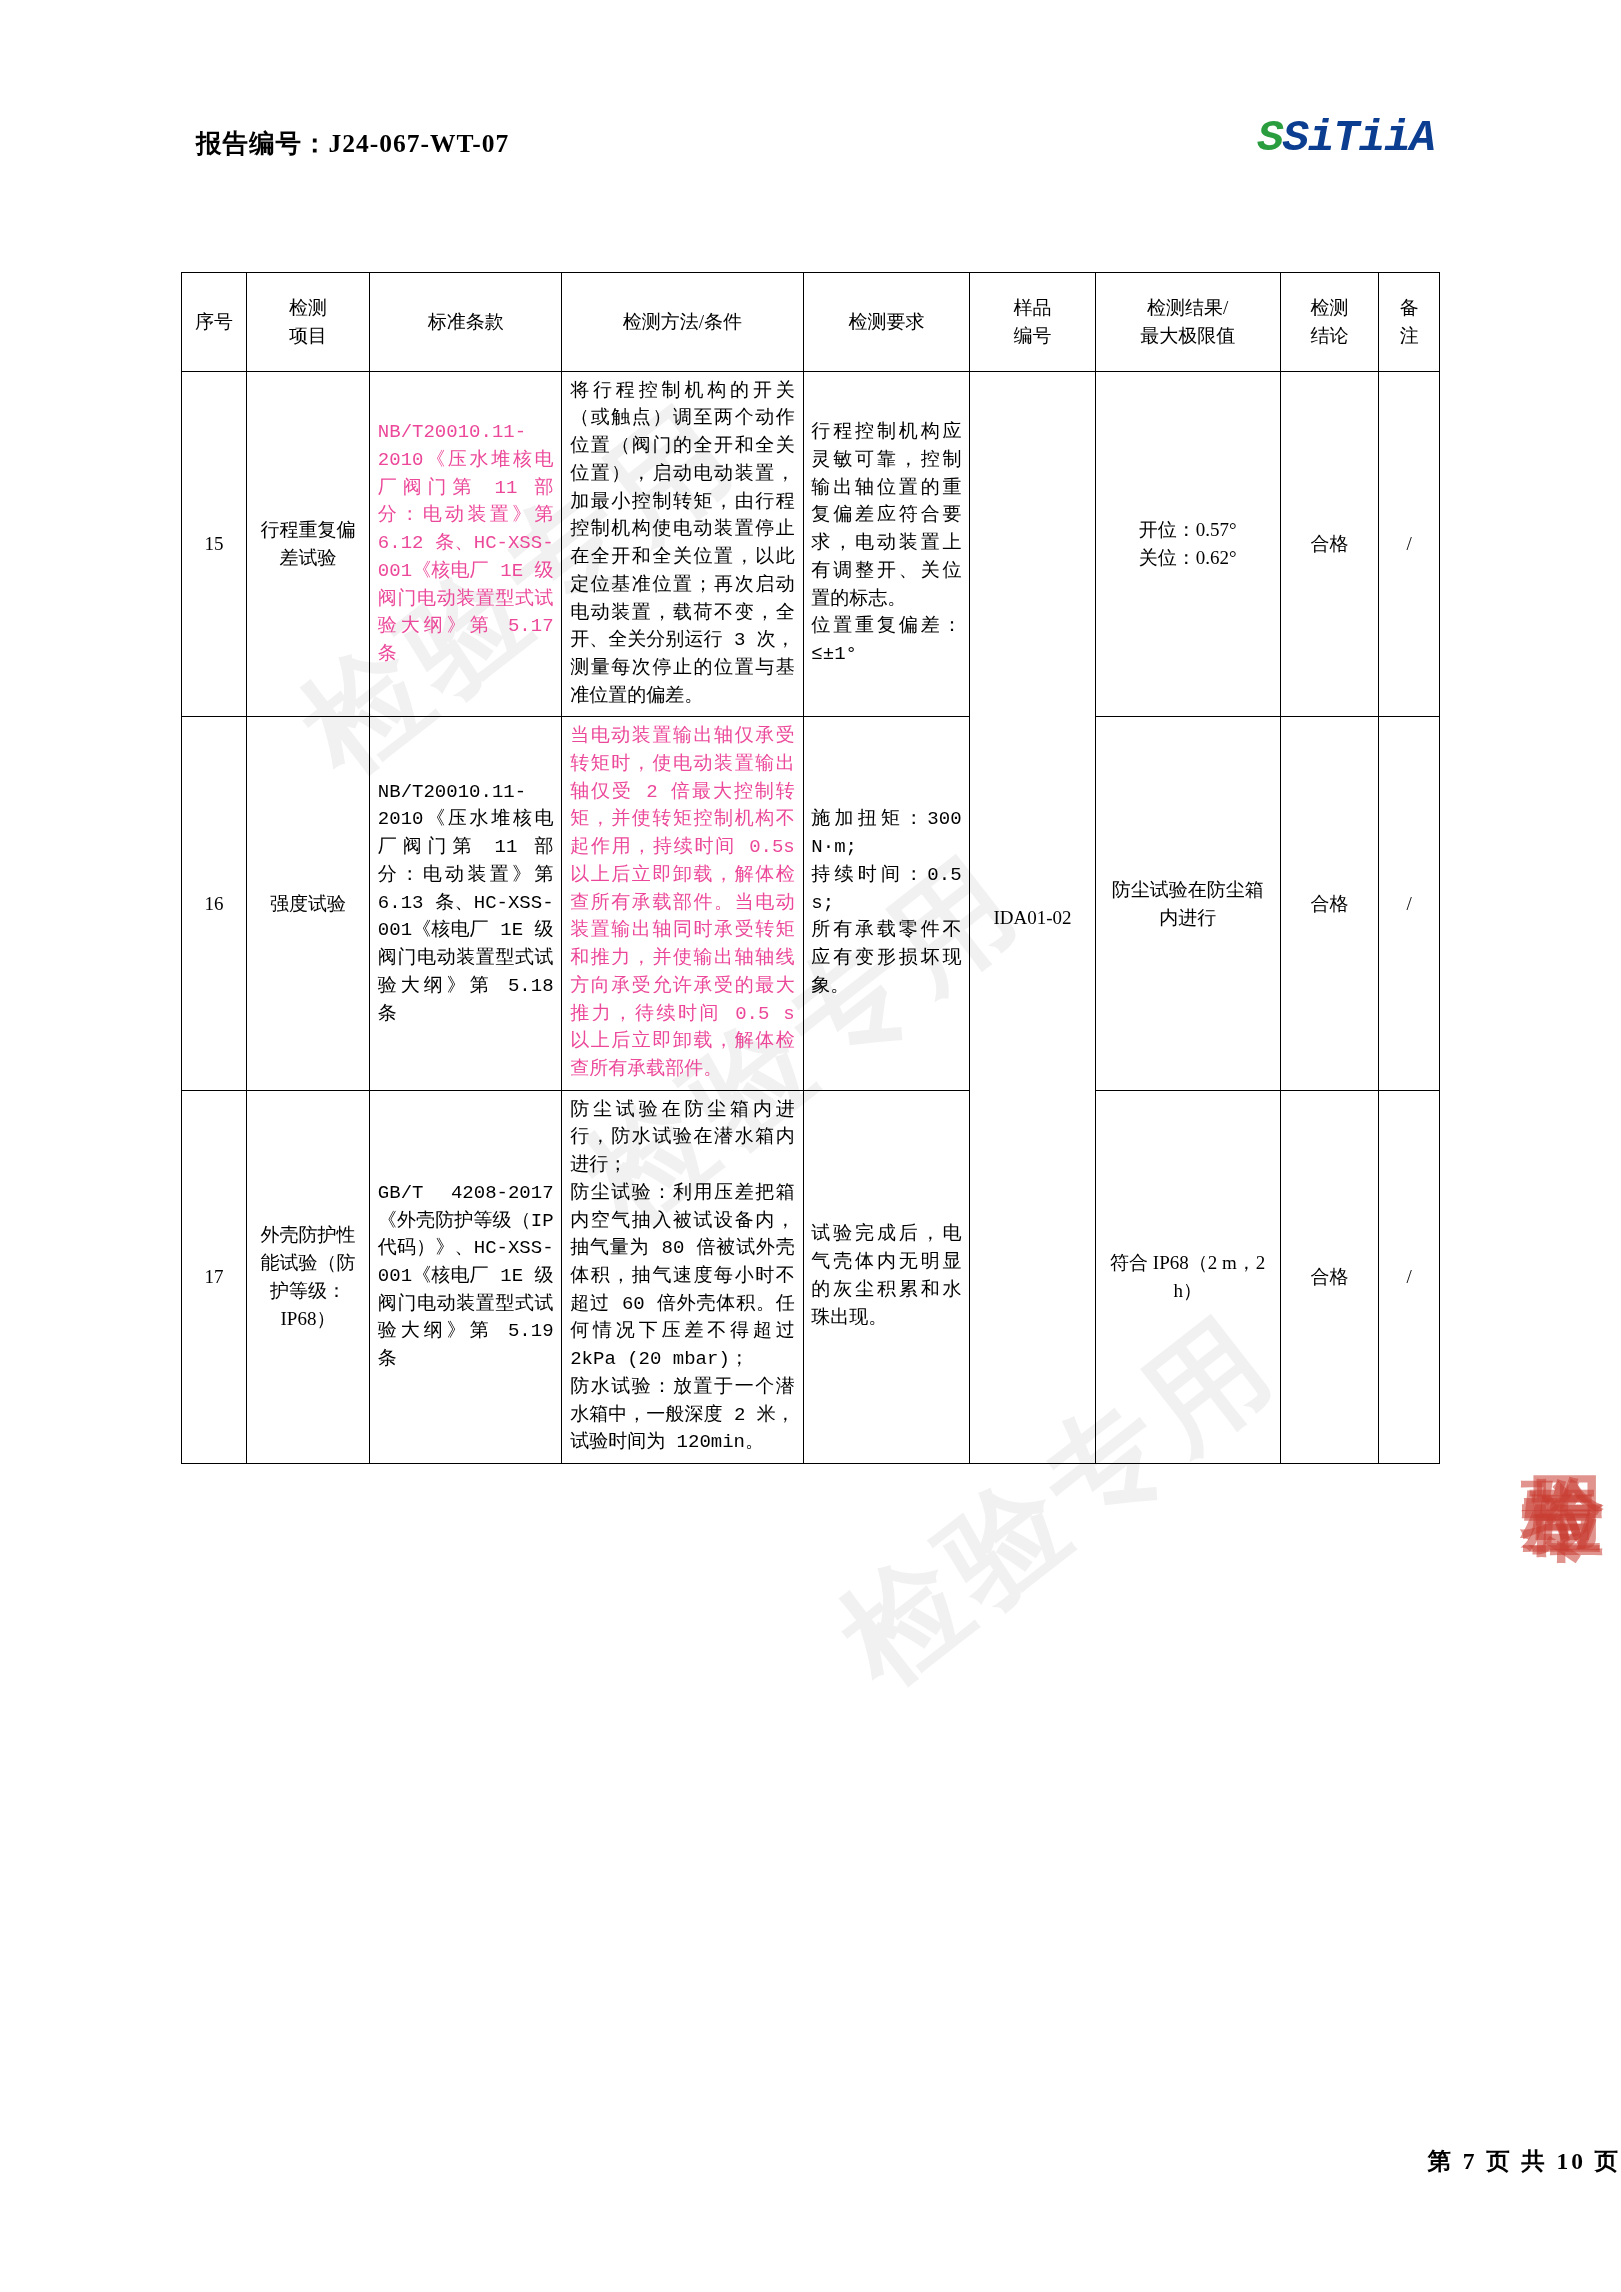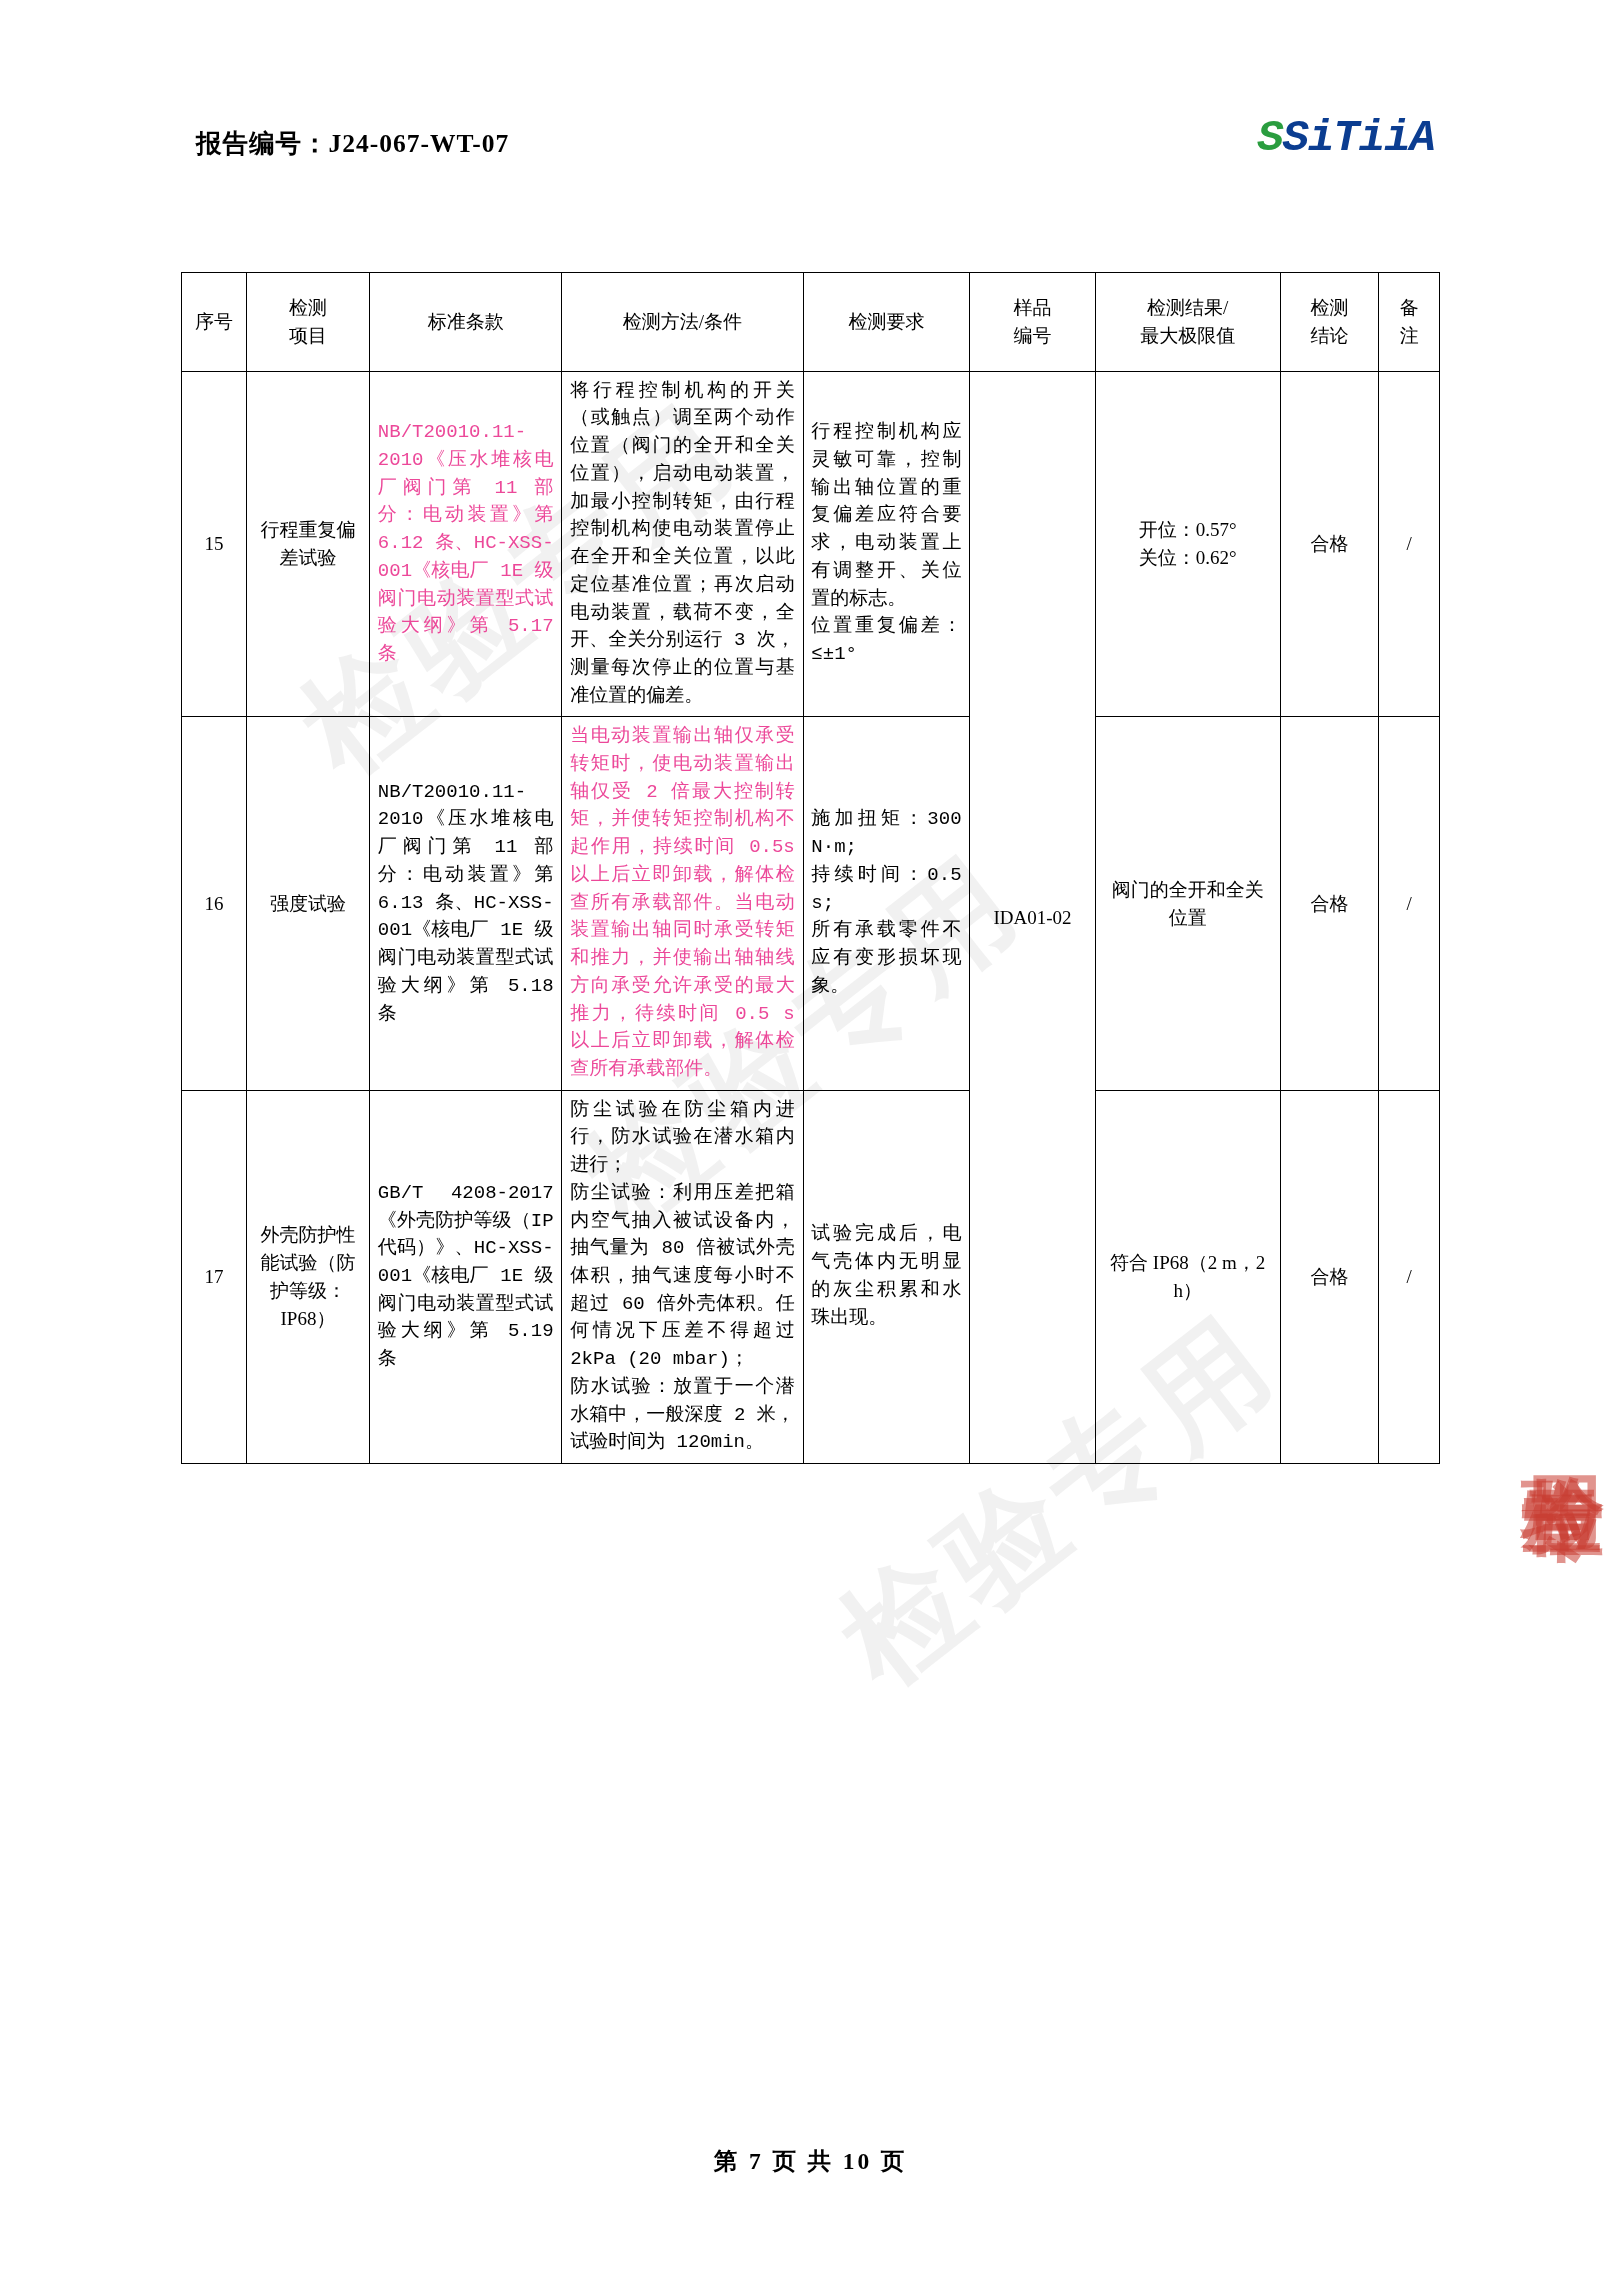--- a/index.html
+++ b/index.html
@@ -118,21 +118,21 @@
 
   
   .faded { color: #ec4899; }
 
   
   .footer {
     position: absolute;
     bottom: 116px;
     left: 0;
     width: 100%;
-    text-align: center;
+    text-align: right;
     font-size: 23.5px;
     font-weight: bold;
     letter-spacing: 2.9px;
   }
 
   
   .wm {
     position: absolute;
     pointer-events: none;
     color: rgba(120,120,120,0.10);
@@ -231,21 +231,21 @@
         </tr>
 
         <tr>
           <td class="center">16</td>
           <td class="center">强度试验</td>
           <td class="just">NB/T20010.11-2010《压水堆核电厂阀门第 11 部分：电动装置》第 6.13 条、HC-XSS-001《核电厂 1E 级阀门电动装置型式试验大纲》第 5.18 条</td>
           <td class="just faded">当电动装置输出轴仅承受转矩时，使电动装置输出轴仅受 2 倍最大控制转矩，并使转矩控制机构不起作用，持续时间 0.5s 以上后立即卸载，解体检查所有承载部件。当电动装置输出轴同时承受转矩和推力，并使输出轴轴线方向承受允许承受的最大推力，待续时间 0.5 s 以上后立即卸载，解体检查所有承载部件。</td>
           <td class="just nowrapish">施加扭矩：300 N·m;
 持续时间：0.5 s;
 所有承载零件不应有变形损坏现象。</td>
-          <td class="center">阀门的全开和全关位置</td>
+          <td class="center">防尘试验在防尘箱内进行</td>
           <td class="center">合格</td>
           <td class="center">/</td>
         </tr>
 
         <tr>
           <td class="center">17</td>
           <td class="center">外壳防护性能试验（防护等级：IP68）</td>
           <td class="just">GB/T 4208-2017《外壳防护等级（IP 代码）》、HC-XSS-001《核电厂 1E 级阀门电动装置型式试验大纲》第 5.19 条</td>
           <td class="just nowrapish">防尘试验在防尘箱内进行，防水试验在潜水箱内进行；
 防尘试验：利用压差把箱内空气抽入被试设备内，抽气量为 80 倍被试外壳体积，抽气速度每小时不超过 60 倍外壳体积。任何情况下压差不得超过 2kPa (20 mbar)；

